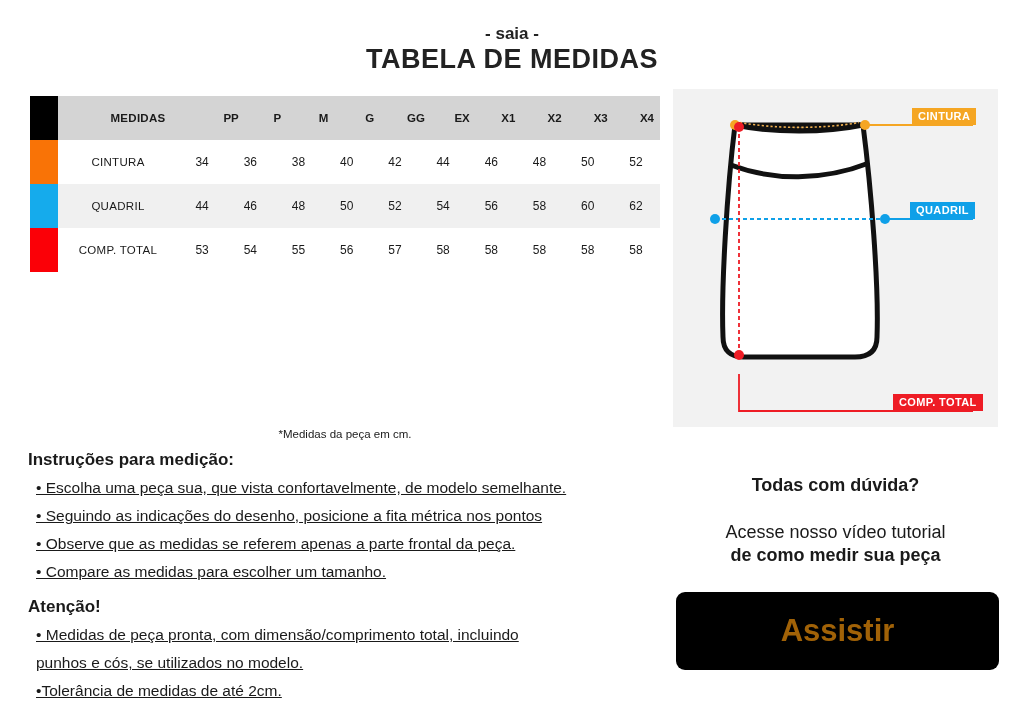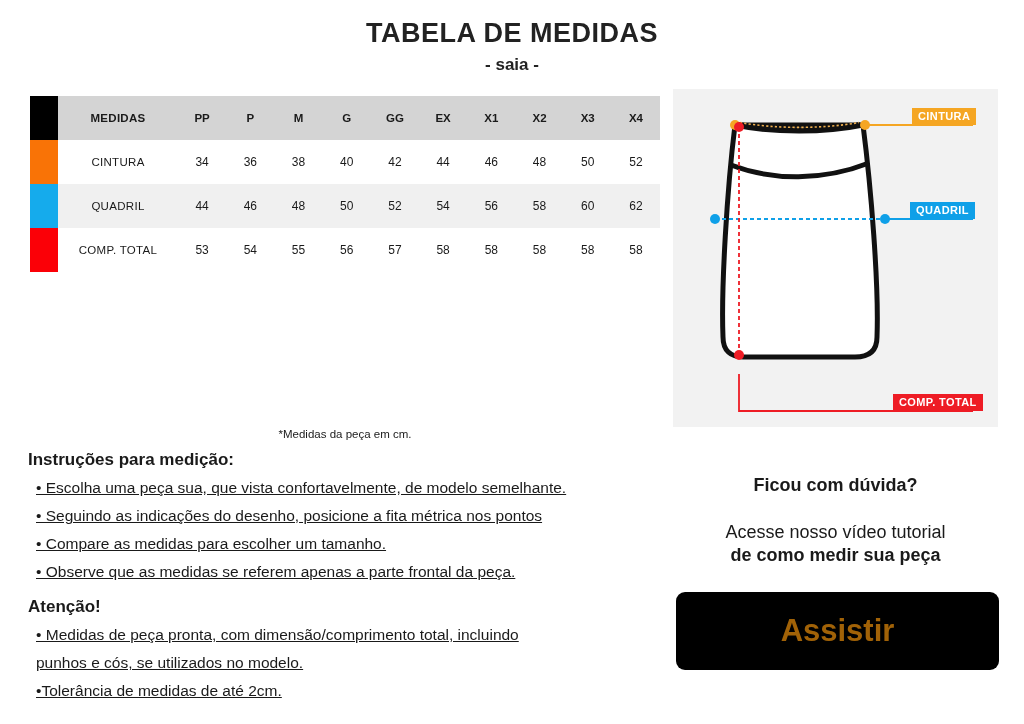--- a/index.html
+++ b/index.html
@@ -16,21 +16,21 @@
   #main-title{font-size:27px;font-weight:bold;letter-spacing:.5px;color:#222;}
   #sub-title{font-size:17px;font-weight:bold;color:#222;margin-top:6px;}
 
   
   #size-table{position:absolute;left:30px;top:96px;width:630px;}
   .trow{display:flex;height:44px;align-items:stretch;}
   .swatch{width:28px;flex:0 0 28px;}
   .rowbody{flex:1;display:flex;align-items:center;}
   .c-label{width:120px;flex:0 0 120px;text-align:center;font-size:11.5px;letter-spacing:.3px;}
   .c-val{flex:1;text-align:center;font-size:12px;}
-  .hdr .c-label,.hdr .c-val{font-weight:bold;font-size:11.5px;}
+  .hdr .c-label,.hdr .c-val{font-weight:bold;font-size:11.5px;padding-left:20px;}
   .hdr .rowbody{background:#d4d4d4;}
   .r-white .rowbody{background:#ffffff;}
   .r-gray .rowbody{background:#f0f0f0;}
 
   #table-note{position:absolute;left:30px;top:428px;width:630px;text-align:center;
     font-size:11.5px;font-weight:normal;color:#1a1a1a;}
 
   
   .txt-block{position:absolute;left:28px;width:620px;}
   #instructions{top:450px;}
@@ -54,22 +54,22 @@
   #cta-l1{font-size:18px;font-weight:normal;margin-top:26px;}
   #cta-l2{font-size:18px;font-weight:bold;margin-top:2px;}
   #watch-button{position:absolute;left:676px;top:592px;width:323px;height:78px;
     background:#000;border-radius:9px;color:#a16207;font-size:31px;font-weight:bold;
     display:flex;align-items:center;justify-content:center;cursor:pointer;}
 </style>
 </head>
 <body>
 
 <div id="title-block">
+  <div id="sub-title">- saia -</div>
   <div id="main-title">TABELA DE MEDIDAS</div>
-  <div id="sub-title">- saia -</div>
 </div>
 
 <div id="size-table">
     <div class="trow hdr">
       <div class="swatch" style="background: rgb(0, 0, 0);"></div>
       <div class="rowbody">
         <div class="c-label">MEDIDAS</div>
         <div class="c-val">PP</div>
         <div class="c-val">P</div>
         <div class="c-val">M</div>
@@ -132,22 +132,22 @@
     </div>
   </div>
 
 <div id="table-note">*Medidas da peça em cm.</div>
 
 <div class="txt-block" id="instructions">
   <p class="blk-title">Instruções para medição:</p>
   <div>
       <p class="blk-line">• Escolha uma peça sua, que vista confortavelmente, de modelo semelhante.</p>
       <p class="blk-line">• Seguindo as indicações do desenho, posicione a fita métrica nos pontos</p>
+      <p class="blk-line">• Observe que as medidas se referem apenas a parte frontal da peça.</p>
       <p class="blk-line">• Compare as medidas para escolher um tamanho.</p>
-      <p class="blk-line">• Observe que as medidas se referem apenas a parte frontal da peça.</p>
     </div>
 </div>
 
 <div class="txt-block" id="attention">
   <p class="blk-title">Atenção!</p>
   <div>
       <p class="blk-line">• Medidas de peça pronta, com dimensão/comprimento total, incluindo</p>
       <p class="blk-line">punhos e cós, se utilizados no modelo.</p>
       <p class="blk-line">•Tolerância de medidas de até 2cm.</p>
     </div>
@@ -181,17 +181,17 @@
     <circle cx="66" cy="266" r="5" fill="#EE1C25"></circle>
 
     <polyline points="66,285 66,322 300,322" fill="none" stroke="#EE1C25" stroke-width="1.8"></polyline>
   </svg>
 </div>
 <div class="badge" id="badge-cintura">CINTURA</div>
 <div class="badge" id="badge-quadril">QUADRIL</div>
 <div class="badge" id="badge-comp">COMP. TOTAL</div>
 
 <div id="cta-block">
-  <div id="cta-q">Ficou com dúvida?</div>
+  <div id="cta-q">Todas com dúvida?</div>
   <div id="cta-l1">Acesse nosso vídeo tutorial</div>
   <div id="cta-l2">de como medir sua peça</div>
 </div>
 <div id="watch-button">Assistir</div>
 
 </body></html>

